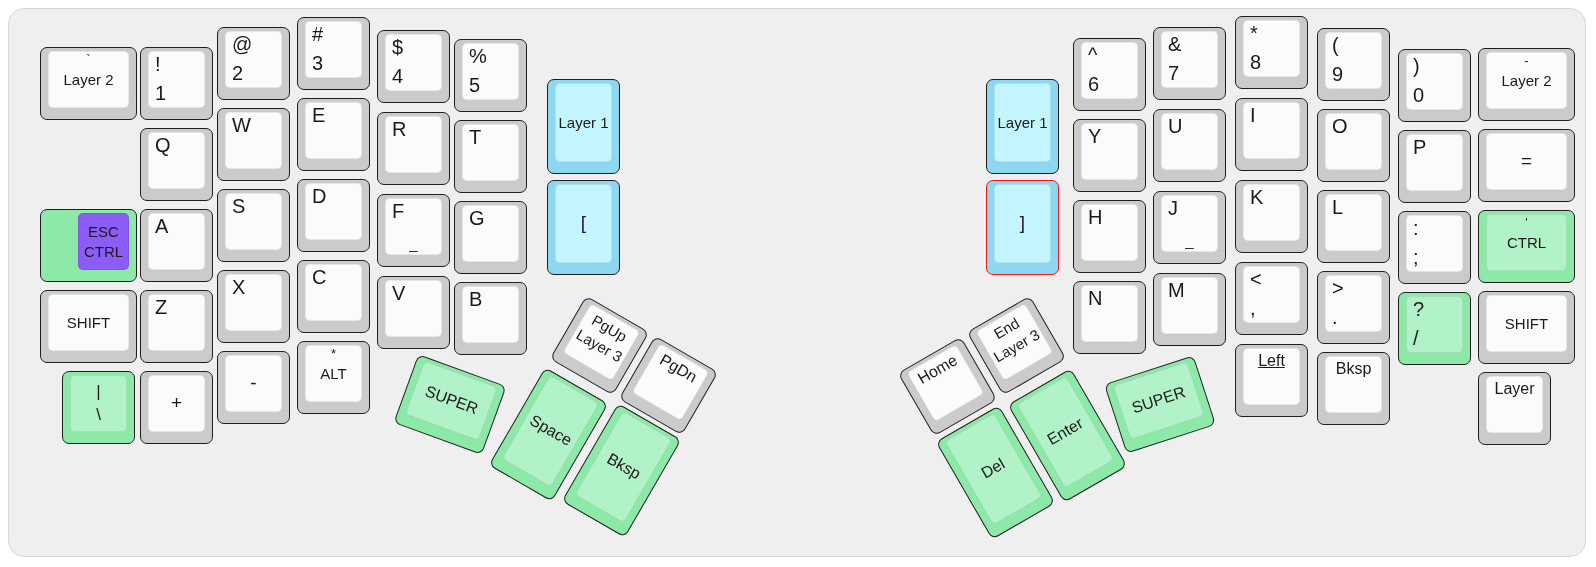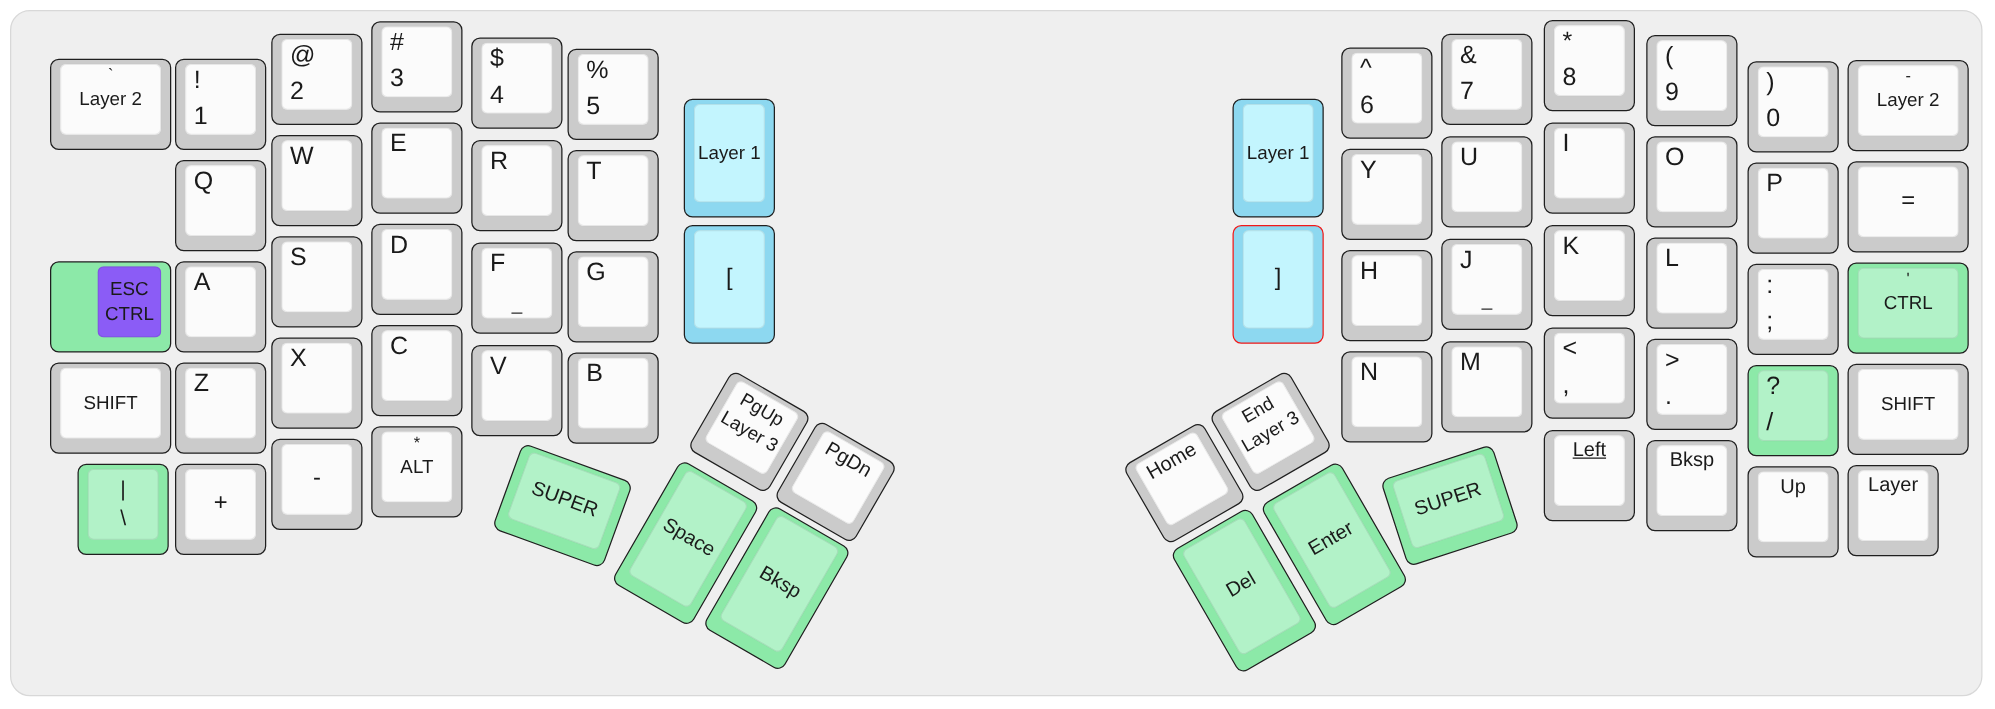--- a/index.html
+++ b/index.html
@@ -326,25 +326,20 @@
           <span class="leg tl">:</span>
           <span class="leg bl">;</span>
         </div>
       </div>
       <div class="key" style="left: 1398px; top: 292px; width: 73px; height: 73px; background: rgb(140, 233, 168); border-color: rgb(31, 31, 31);">
         <div class="cap" style="background: rgb(178, 242, 200);">
           <span class="leg tl">?</span>
           <span class="leg bl">/</span>
         </div>
       </div>
-      <div class="key" style="left: 1398px; top: 373px; width: 73px; height: 73px; background: rgb(203, 203, 203); border-color: rgb(31, 31, 31);">
-        <div class="cap" style="background: rgb(251, 251, 251);">
-          <span class="leg cc vtop" style="font-size: 16px;">Up</span>
-        </div>
-      </div>
       <div class="key" style="left: 1478px; top: 48px; width: 97px; height: 73px; background: rgb(203, 203, 203); border-color: rgb(31, 31, 31);">
         <div class="cap" style="background: rgb(251, 251, 251);">
           <span class="leg tc">-</span>
           <span class="leg cc" style="font-size: 15px;">Layer 2</span>
         </div>
       </div>
       <div class="key" style="left: 1478px; top: 129px; width: 97px; height: 73px; background: rgb(203, 203, 203); border-color: rgb(31, 31, 31);">
         <div class="cap" style="background: rgb(251, 251, 251);">
           <span class="leg cc" style="font-size: 19px;">=</span>
         </div>

